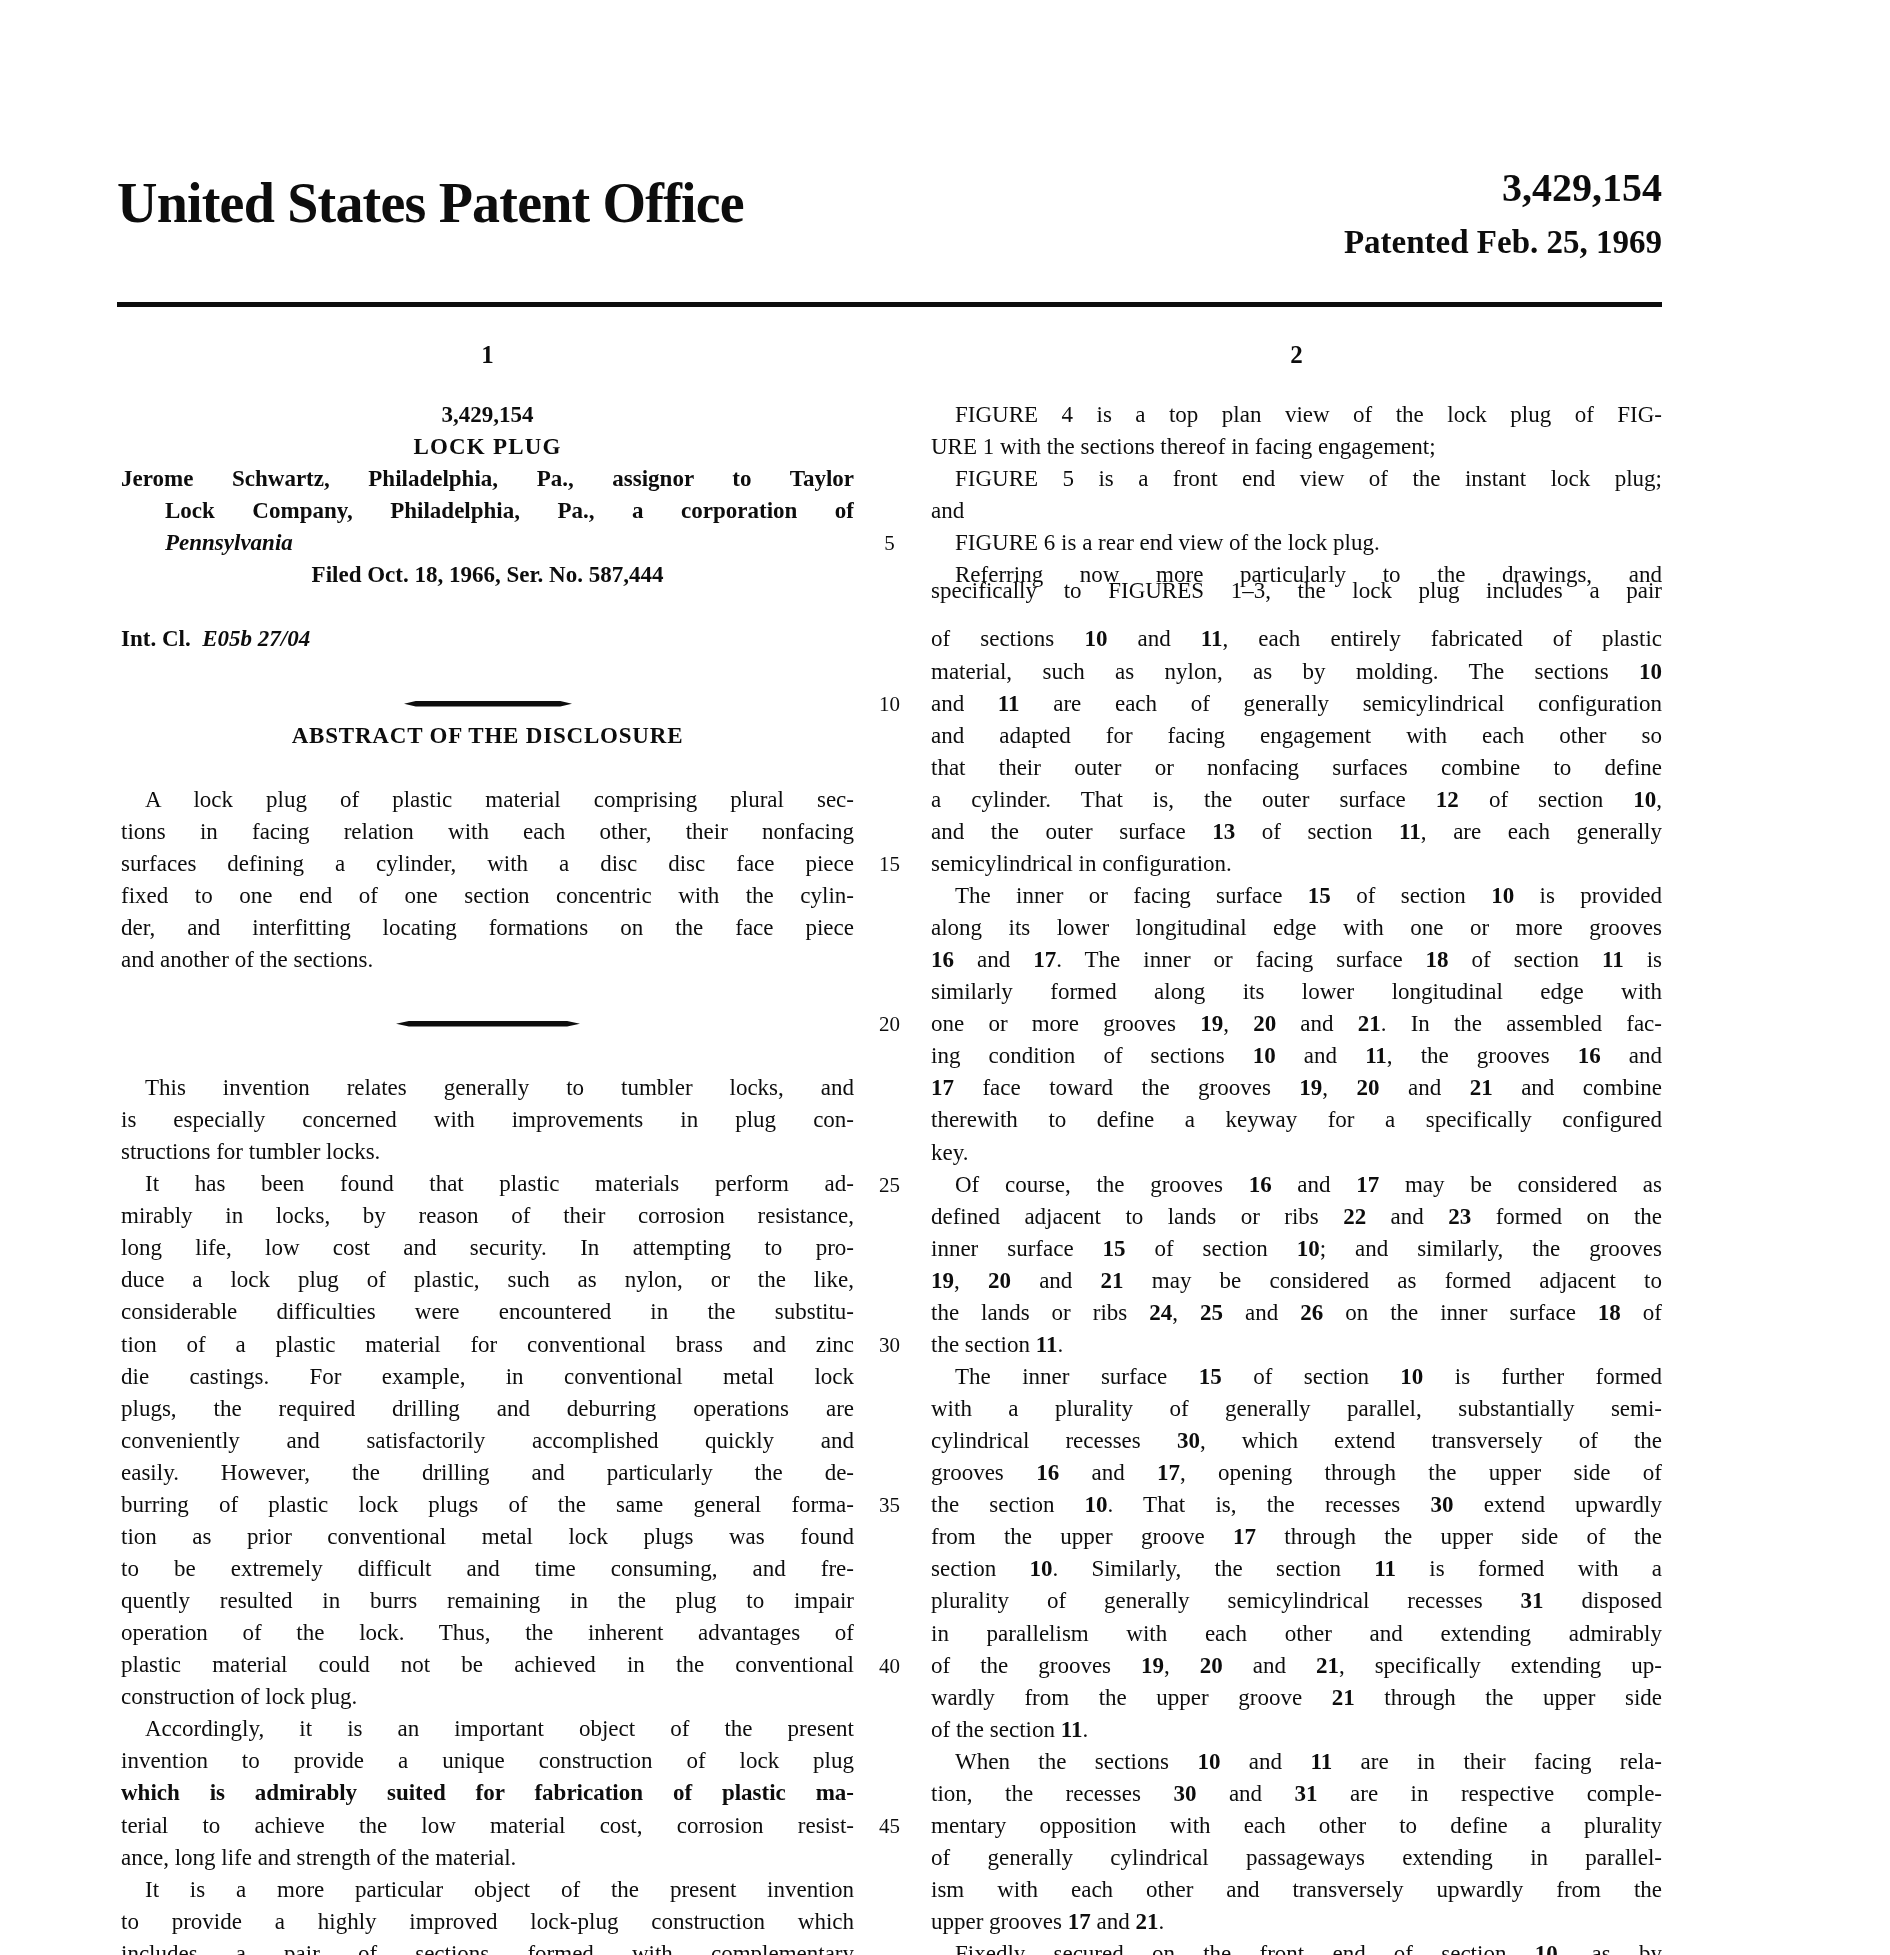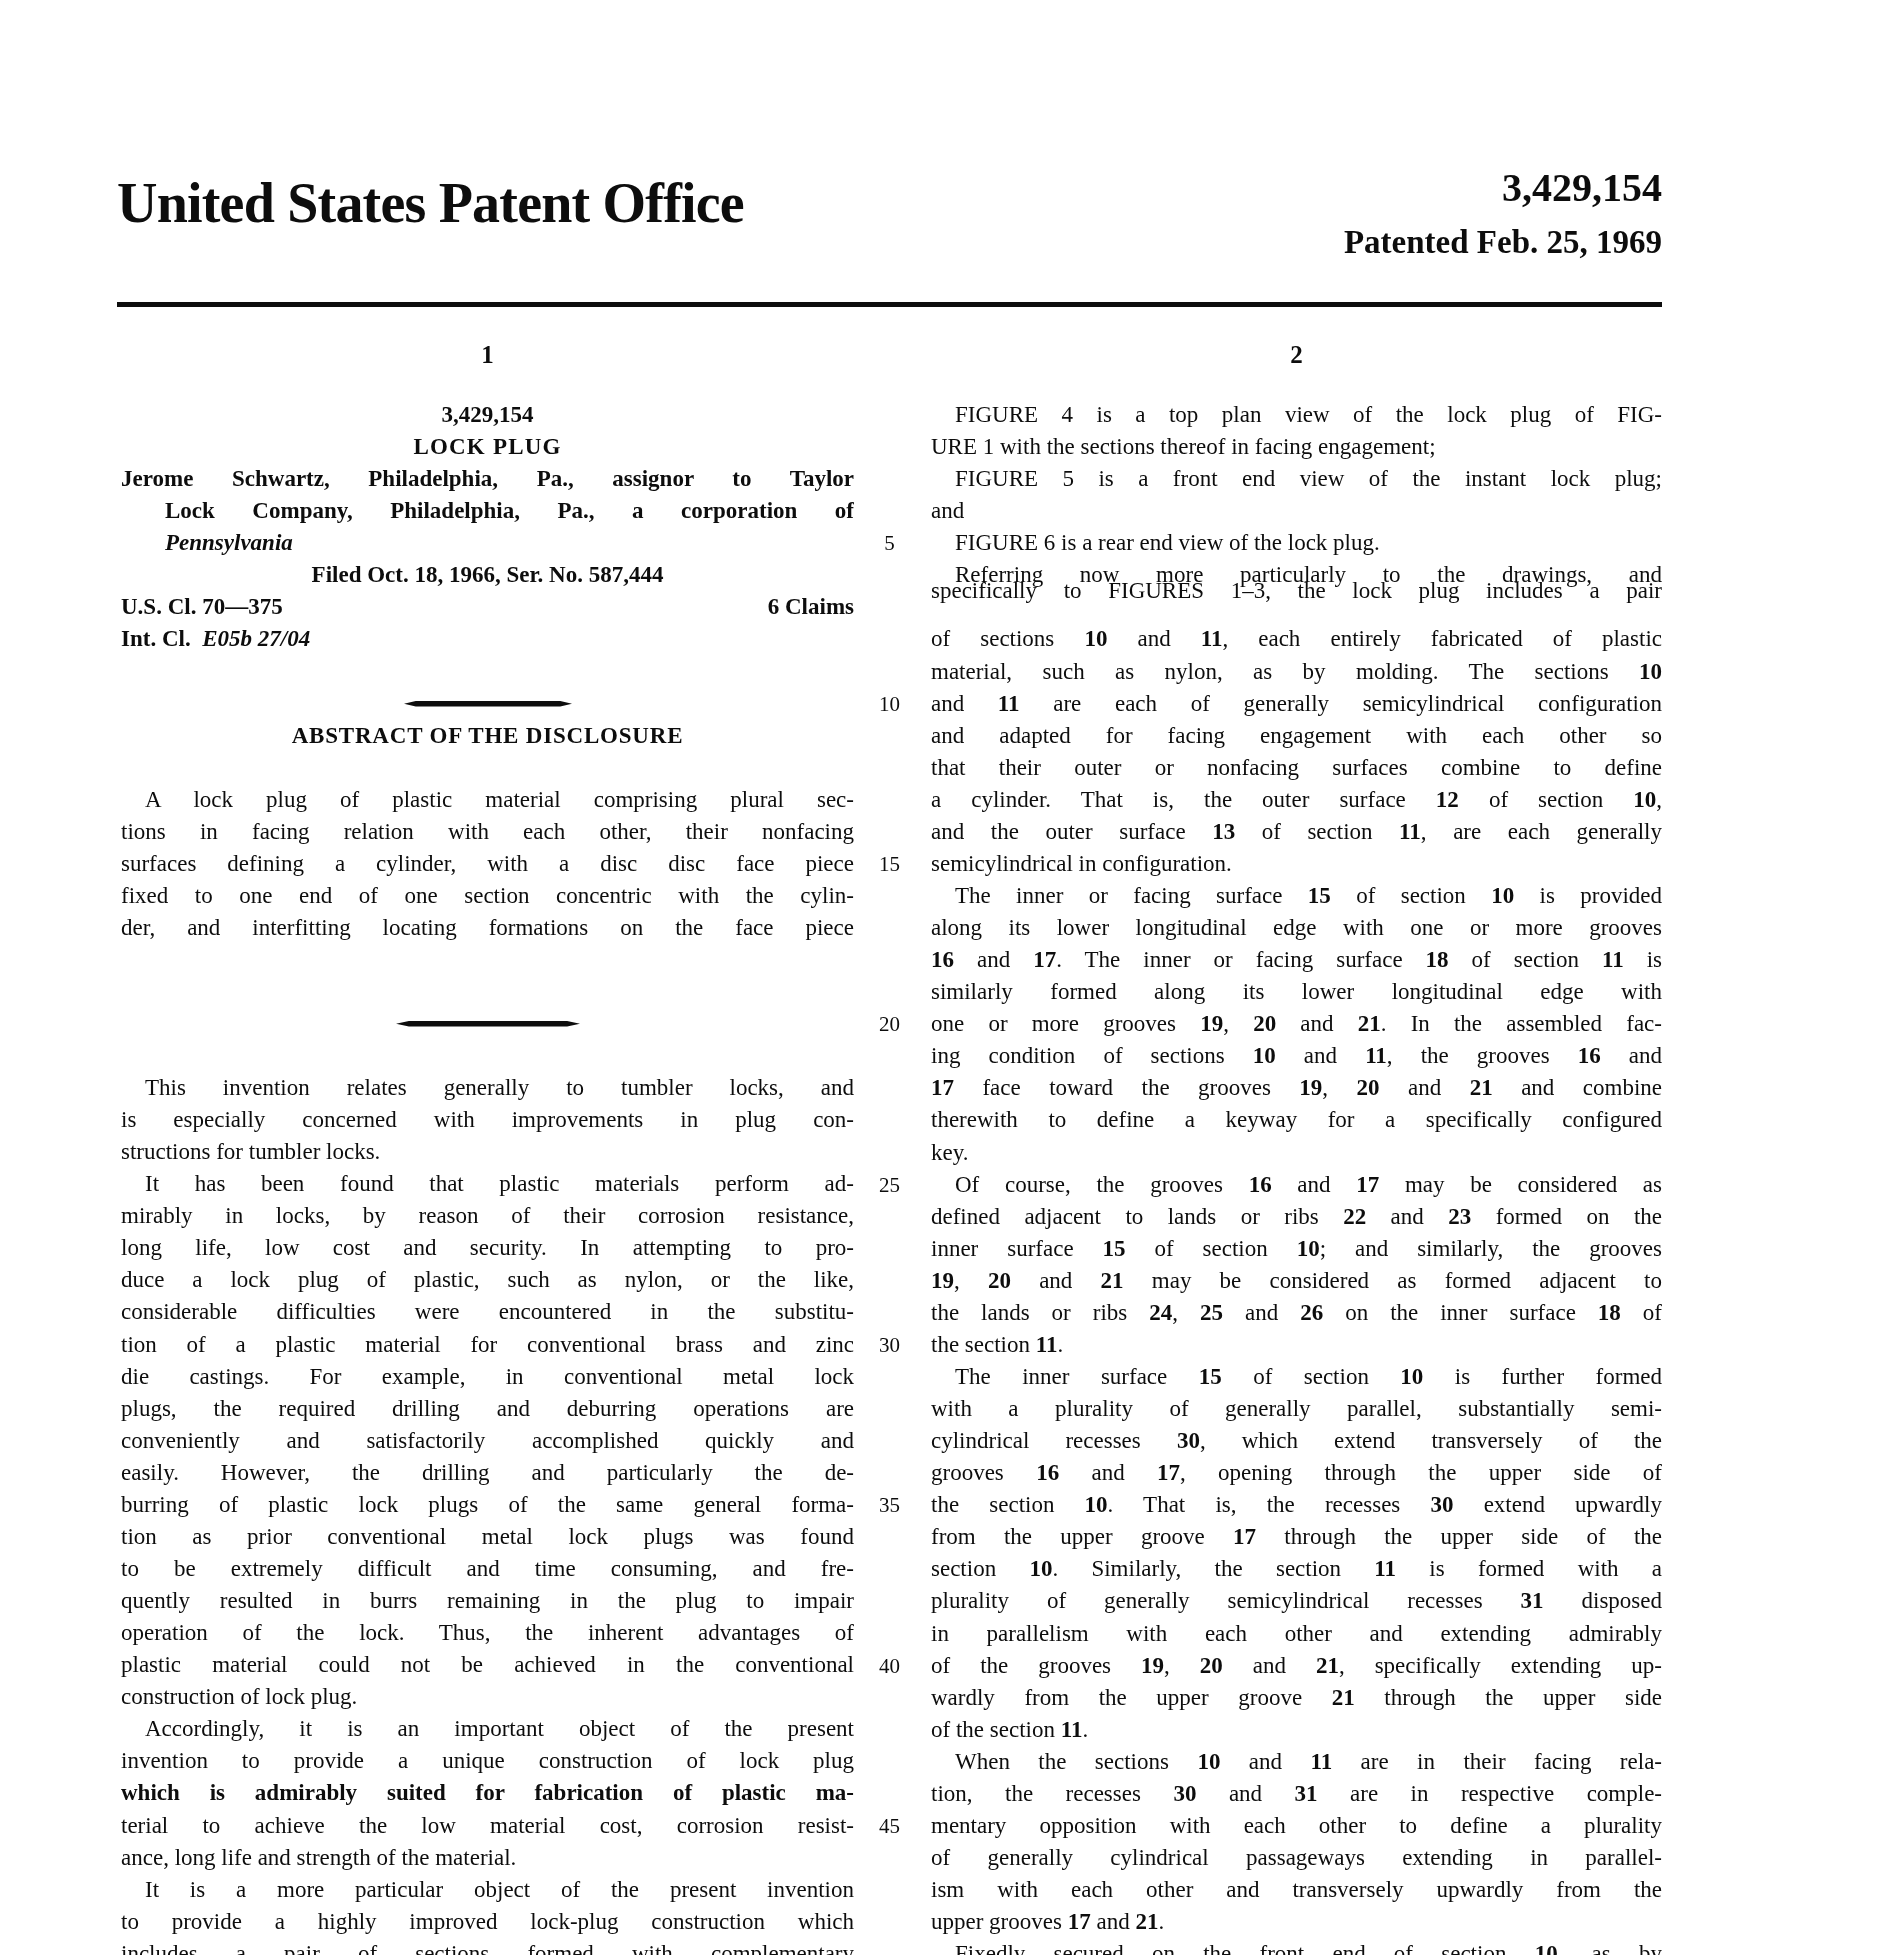--- a/index.html
+++ b/index.html
@@ -100,40 +100,37 @@
   <div class="abs tb-line tb-center tb-title">LOCK PLUG</div>
 
   <div class="abs lines inventor">
       <div class="ln" style="top: 0px;">Jerome Schwartz, Philadelphia, Pa., assignor to Taylor</div>
       <div class="ln hang" style="top: 32px;">Lock Company, Philadelphia, Pa., a corporation of</div>
       <div class="ln hang nj" style="top: 64px; font-style: italic;">Pennsylvania</div>
     </div>
 
   <div class="abs tb-line tb-center tb-filed">Filed Oct. 18, 1966, Ser. No. 587,444</div>
 
-  <div class="abs tb-line tb-classrow">
-    <span>U.S. Cl. 70—375</span>
-    <span>6 Claims</span>
-  </div>
 
   <div class="abs tb-line tb-intcl">
     <span>Int. Cl.</span>&nbsp;
     <span class="itv">E05b 27/04</span>
   </div>
 
   <div class="abs divider div1"></div>
 
   <div class="abs abstract-heading">ABSTRACT OF THE DISCLOSURE</div>
 
   <div class="abs lines abstract">
       <div class="ln ind" style="top: 0px;">A lock plug of plastic material comprising plural sec-</div>
       <div class="ln" style="top: 32px;">tions in facing relation with each other, their nonfacing</div>
       <div class="ln" style="top: 64px;">surfaces defining a cylinder, with a disc disc face piece</div>
       <div class="ln" style="top: 96px;">fixed to one end of one section concentric with the cylin-</div>
       <div class="ln" style="top: 128px;">der, and interfitting locating formations on the face piece</div>
+      <div class="ln nj" style="top: 160px;">and another of the sections.</div>
     </div>
 
   <div class="abs divider div2"></div>
 
   <div class="abs lines left-body">
       <div class="ln ind" style="top: 0px;">This invention relates generally to tumbler locks, and</div>
       <div class="ln" style="top: 32px;">is especially concerned with improvements in plug con-</div>
       <div class="ln nj" style="top: 64px;">structions for tumbler locks.</div>
       <div class="ln ind" style="top: 96px;">It has been found that plastic materials perform ad-</div>
       <div class="ln" style="top: 128px;">mirably in locks, by reason of their corrosion resistance,</div>

